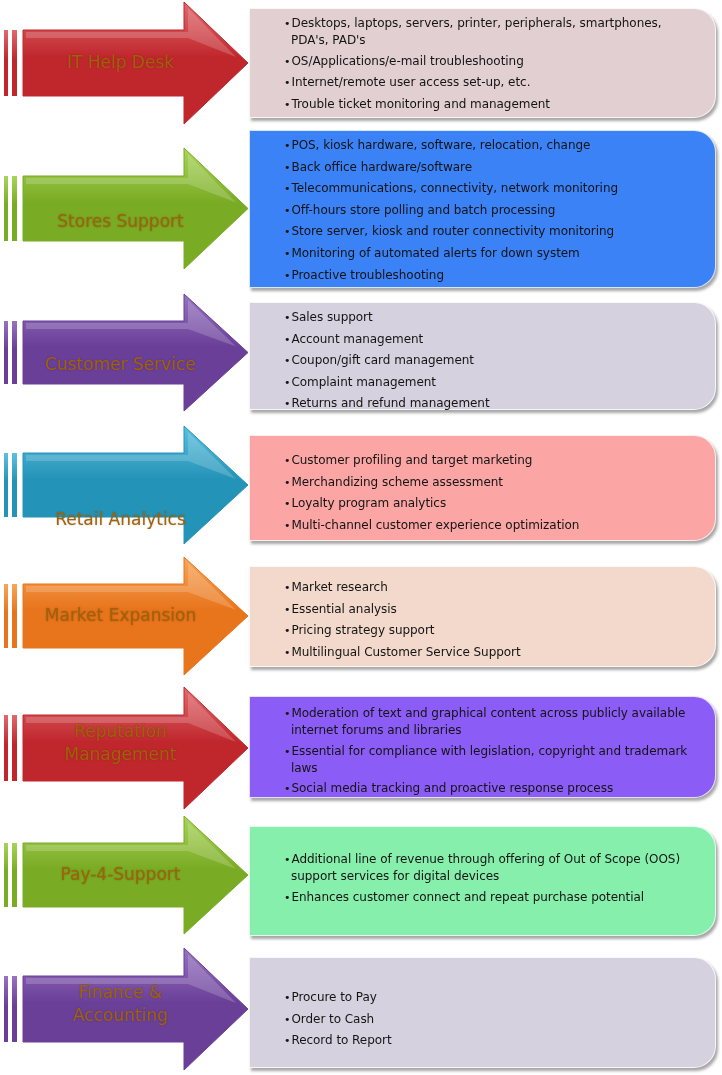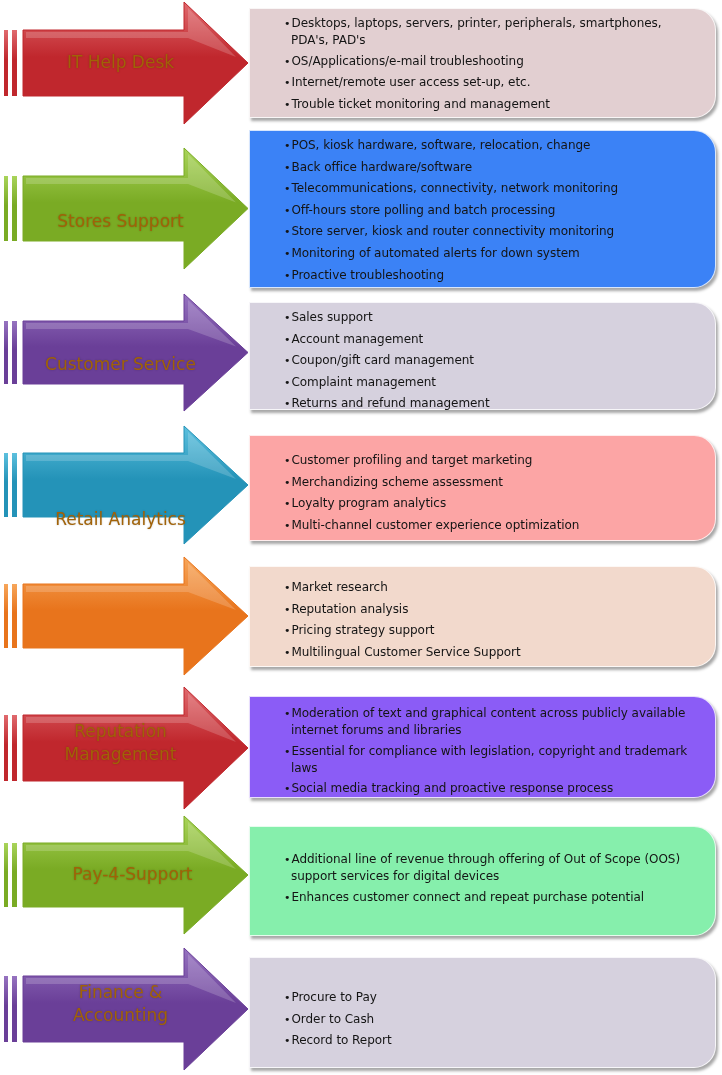--- a/index.html
+++ b/index.html
@@ -128,39 +128,40 @@
     <polygon points="23,29 184,29 184,2 248,61 184,120 184,93 23,93" fill="url(#g3)" stroke="#2493b8" stroke-width="1"></polygon>
     <polygon points="26,31 188,31 188,8 236,55 188,37 26,37" fill="rgba(255,255,255,0.18)"></polygon>
   </svg>
         <div class="arrow-label" style="top: 49px; padding: 0px; box-sizing: border-box; margin-top: 35px;">Retail Analytics</div>
       </div>
     </div>
     <div class="row" style="top: 555px;">
       <div class="box" style="top: 11px; height: 101px; background: rgb(242, 217, 204);">
         <ul style="top: 12px;">
           <li>Market research</li>
-          <li>Reputation analysis</li>
+          <li>Essential analysis</li>
           <li>Pricing strategy support</li>
           <li>Multilingual Customer Service Support</li>
         </ul>
       </div>
       <div class="arrow" style="height: 122px;">
   <svg width="250" height="122" viewBox="0 0 250 122">
     <defs>
       <linearGradient id="g4" x1="0" y1="0" x2="0" y2="1">
         <stop offset="0" stop-color="#f7a65a"></stop>
         <stop offset="0.45" stop-color="#e8741c"></stop>
         <stop offset="1" stop-color="#e8741c"></stop>
       </linearGradient>
     </defs>
     <rect x="4" y="29" width="4" height="64" fill="url(#g4)"></rect>
     <rect x="12" y="29" width="5" height="64" fill="url(#g4)"></rect>
     <polygon points="23,29 184,29 184,2 248,61 184,120 184,93 23,93" fill="url(#g4)" stroke="#e8741c" stroke-width="1"></polygon>
     <polygon points="26,31 188,31 188,8 236,55 188,37 26,37" fill="rgba(255,255,255,0.18)"></polygon>
   </svg>
+        <div class="arrow-label" style="top: 49px; padding: 0px; box-sizing: border-box;">Market Expansion</div>
       </div>
     </div>
     <div class="row" style="top: 685px;">
       <div class="box" style="top: 11px; height: 102px; background: #8b5cf6;">
         <ul style="top: 8px;">
           <li>Moderation of text and graphical content across publicly available internet forums and libraries</li>
           <li>Essential for compliance with legislation, copyright and trademark laws</li>
           <li>Social media tracking and proactive response process</li>
         </ul>
       </div>
@@ -195,21 +196,21 @@
         <stop offset="0" stop-color="#a9d45a"></stop>
         <stop offset="0.45" stop-color="#7aab24"></stop>
         <stop offset="1" stop-color="#7aab24"></stop>
       </linearGradient>
     </defs>
     <rect x="4" y="29" width="4" height="64" fill="url(#g6)"></rect>
     <rect x="12" y="29" width="5" height="64" fill="url(#g6)"></rect>
     <polygon points="23,29 184,29 184,2 248,61 184,120 184,93 23,93" fill="url(#g6)" stroke="#7aab24" stroke-width="1"></polygon>
     <polygon points="26,31 188,31 188,8 236,55 188,37 26,37" fill="rgba(255,255,255,0.18)"></polygon>
   </svg>
-        <div class="arrow-label" style="top: 49px; padding: 0px; box-sizing: border-box; margin-left: 12px;">Pay-4-Support</div>
+        <div class="arrow-label" style="top: 49px; padding: 0px; box-sizing: border-box;">Pay-4-Support</div>
       </div>
     </div>
     <div class="row" style="top: 946px;">
       <div class="box" style="top: 11px; height: 111px; background: rgb(214, 209, 222);">
         <ul style="top: 31px;">
           <li>Procure to Pay</li>
           <li>Order to Cash</li>
           <li>Record to Report</li>
         </ul>
       </div>

